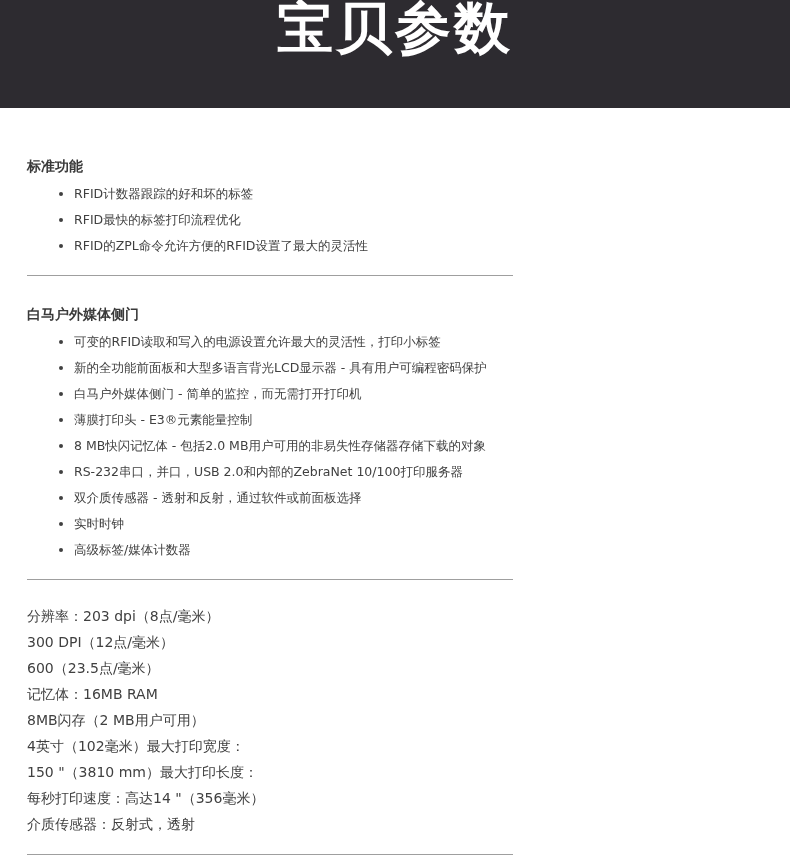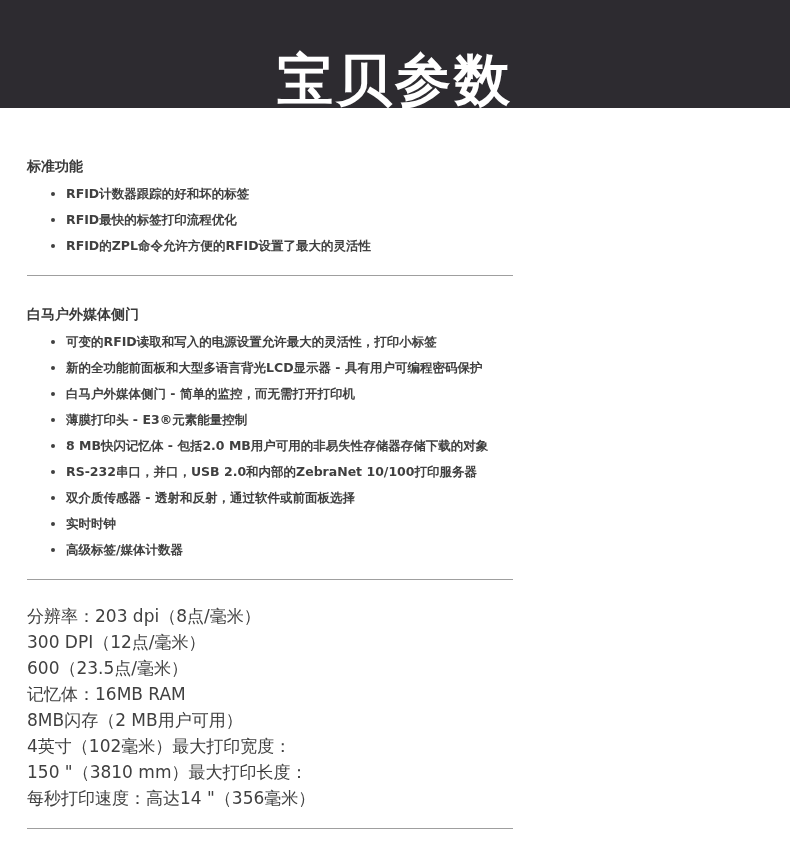--- a/index.html
+++ b/index.html
@@ -12,21 +12,21 @@
   body {
     width: 790px;
     min-height: 857px;
     position: relative;
   }
   .banner {
     width: 790px;
     height: 108px;
     background: #2d2b30;
     display: flex;
-    align-items: flex-end;
+    align-items: flex-start;
     justify-content: center;
   }
   .banner-title {
     color: #ffffff;
     font-size: 56px;
     font-weight: bold;
     letter-spacing: 3px;
     line-height: 1;
   }
   .content {
@@ -45,33 +45,32 @@
     margin-top: 28px;
   }
   .section-heading {
     font-size: 14px;
     font-weight: bold;
     color: #3a3a3a;
     line-height: 20px;
     margin: 0 0 5px 0;
   }
   ul.feature-list {
-    margin: 0;
+    margin: 8px;
     padding: 0 0 0 39px;
     list-style: disc;
-    font-weight: bold;
   }
   ul.feature-list li {
     font-size: 12.5px;
     line-height: 17px;
     margin: 9px 0;
     color: #404040;
   }
   .spec-line {
-    font-size: 17px;
+    font-size: 14px;
     line-height: 17px;
     margin: 9px 0;
     color: #404040;
   }
 </style>
 </head>
 <body>
 
 <div class="banner">
   <div class="banner-title">宝贝参数</div>
@@ -105,15 +104,16 @@
 
   <div class="section">
     <div class="spec-line">分辨率：203 dpi（8点/毫米）</div>
     <div class="spec-line">300 DPI（12点/毫米）</div>
     <div class="spec-line">600（23.5点/毫米）</div>
     <div class="spec-line">记忆体：16MB RAM</div>
     <div class="spec-line">8MB闪存（2 MB用户可用）</div>
     <div class="spec-line">4英寸（102毫米）最大打印宽度：</div>
     <div class="spec-line">150 "（3810 mm）最大打印长度：</div>
     <div class="spec-line">每秒打印速度：高达14 "（356毫米）</div>
+    <div class="spec-line">介质传感器：反射式，透射</div>
   </div>
 
 </div>
 
 </body></html>

